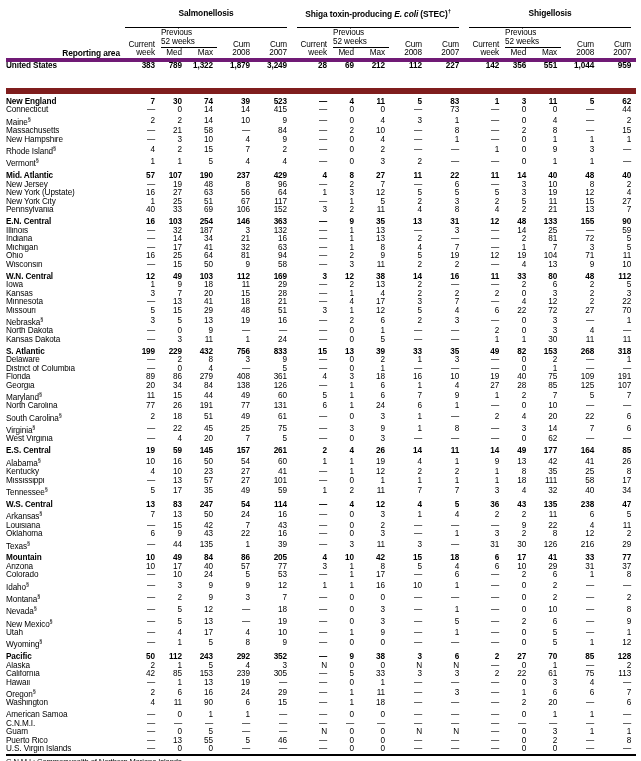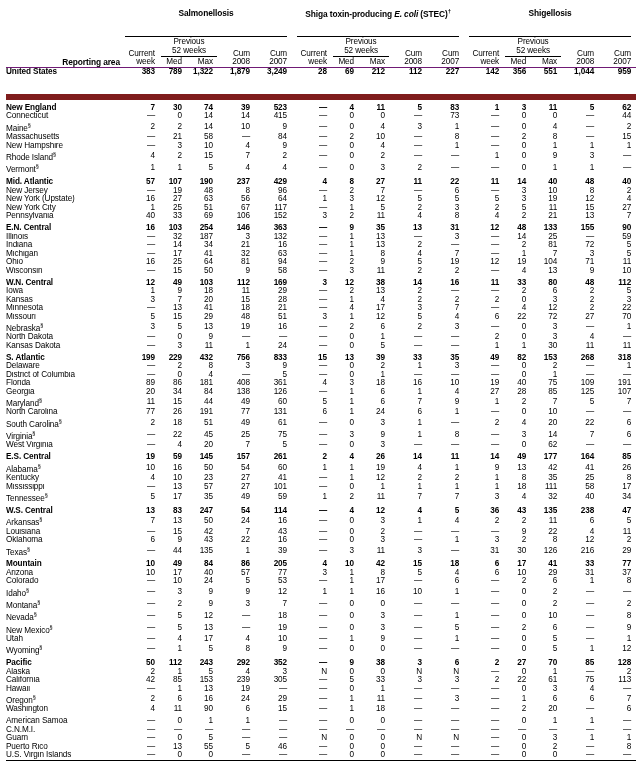--- a/index.html
+++ b/index.html
@@ -9,27 +9,27 @@
   .title { font-size:10.6px; font-weight:bold; line-height:11.5px; letter-spacing:-0.15px;
     border-bottom:1.5px solid #000; padding-bottom:3px; }
   .title i { font-style:italic; }
 
   table { border-collapse:collapse; table-layout:fixed; width:630px; margin-top:2px; }
   th, td { padding:0; font-size:8.2px; line-height:8.5px; font-weight:normal;
     letter-spacing:-0.1px; white-space:nowrap; }
   thead th { vertical-align:bottom; }
 
   .grp { border-bottom:1px solid #000; text-align:center; font-weight:bold;
-    font-size:8.4px; padding-bottom:18px; margin:0 5px; }
+    font-size:8.4px; padding-bottom:9px; margin:0 5px; }
   .grp sup { font-size:6px; }
-  th.prev div { border-bottom:1px solid #000; text-align:center; margin:0 1px;
+  th.prev div { border-bottom:1px solid #000; text-align:left; margin:0 1px;
     padding-bottom:0.5px; }
   th.cw, th.cum, th.mm { text-align:right; padding-right:5px; }
   th.ra { text-align:right; font-weight:bold; font-size:8.4px; }
-  .bb { border-bottom:1px solid #701a75; padding-bottom:0; }
+  .bb { border-bottom:4px solid #701a75; padding-bottom:0; }
   thead th { padding-top:1.5px; }
 
   tbody td.name { text-align:left; overflow:hidden; }
   tbody td.num { text-align:right; padding-right:5px; }
   tbody tr.bold td { font-weight:bold; }
   tbody tr.sect td { padding-top:3.5px; }
   tbody tr.us td { border-bottom:6px solid #7f1d1d; padding-bottom:18px; }
   tbody tr:last-child td { border-bottom:2.5px solid #000; padding-bottom:0; }
   tbody td sup { font-size:5.5px; }
 
@@ -644,21 +644,21 @@
           <td class="num">—</td>
           <td class="num">0</td>
           <td class="num">1</td>
           <td class="num">—</td>
           <td class="num">—</td>
         </tr>
         <tr>
           <td class="name">Florida</td>
           <td class="num">89</td>
           <td class="num">86</td>
-          <td class="num">181</td>
+          <td class="num">279</td>
           <td class="num">408</td>
           <td class="num">361</td>
           <td class="num">4</td>
           <td class="num">3</td>
           <td class="num">18</td>
           <td class="num">16</td>
           <td class="num">10</td>
           <td class="num">19</td>
           <td class="num">40</td>
           <td class="num">75</td>

